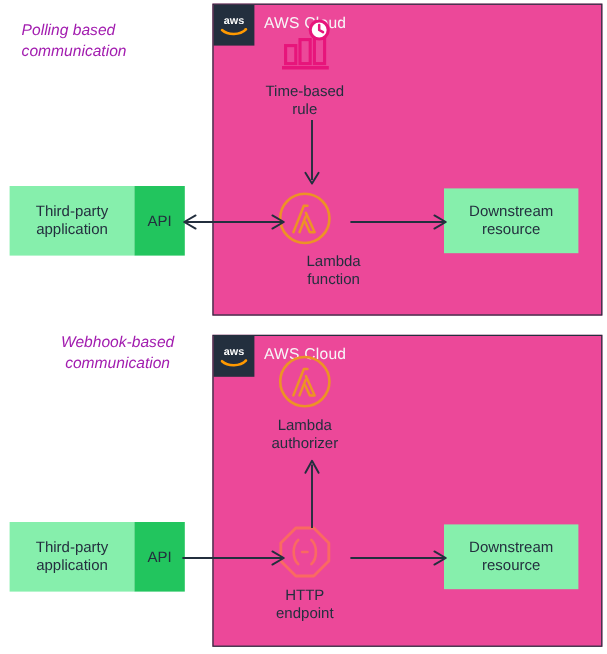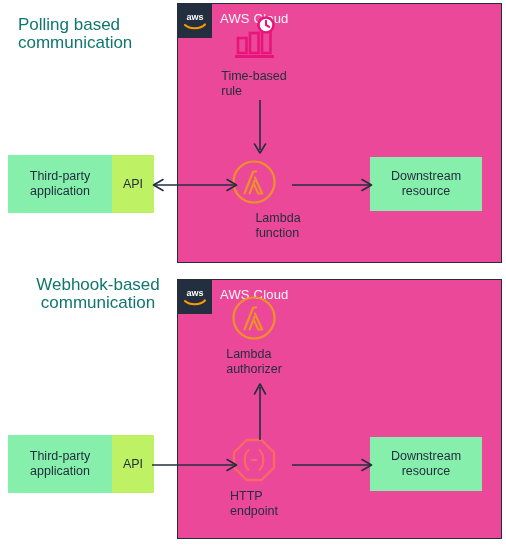--- a/index.html
+++ b/index.html
@@ -19,23 +19,24 @@
   .canvas {
     position: absolute;
     left: 0; top: 0;
     width: 506px;
     height: 545px;
   }
 
   
   .section-label {
     position: absolute;
-    font-size: 17px;
+    font-style: italic;
+    font-size: 13px;
     line-height: 18px;
-    color: #0f766e;
+    color: #a21caf;
     width: 160px;
   }
   #label-polling { left: 18px; top: 16px; }
   #label-webhook { left: 18px; top: 276px; text-align: center; }
 
   
   .aws-container {
     position: absolute;
     border: 1.5px solid #232f3e;
     background: #ec4899;
@@ -71,21 +72,21 @@
     box-sizing: border-box;
     display: flex;
     align-items: center;
     justify-content: center;
     text-align: center;
     font-size: 12.5px;
     line-height: 15px;
     color: #232f3e;
   }
   .box-blue   { background: #86efac; }
-  .box-orange { background: #bef264; }
+  .box-orange { background: #22c55e; }
 
   #third-party-top    { left: 8px;   top: 155px; width: 104px; height: 58px; }
   #api-top            { left: 112px; top: 155px; width: 42px;  height: 58px; }
   #third-party-bottom { left: 8px;   top: 435px; width: 104px; height: 58px; }
   #api-bottom         { left: 112px; top: 435px; width: 42px;  height: 58px; }
   #downstream-top     { left: 370px; top: 157px; width: 112px; height: 54px; }
   #downstream-bottom  { left: 370px; top: 437px; width: 112px; height: 54px; }
 
   
   .node {
@@ -97,20 +98,21 @@
   }
   .node .node-icon {
     width: 48px;
     height: 48px;
     display: block;
   }
   .node .node-caption {
     margin-top: 5px;
     font-size: 12.5px;
     line-height: 15px;
+    text-align: center;
     color: #232f3e;
     white-space: pre-line;
   }
   #node-rule        { left: 199px; top: 16px; }
   #node-lambda      { left: 199px; top: 158px; }
   #node-authorizer  { left: 199px; top: 294px; }
   #node-http        { left: 199px; top: 436px; }
 
   
   .connector { position: absolute; overflow: visible; }

